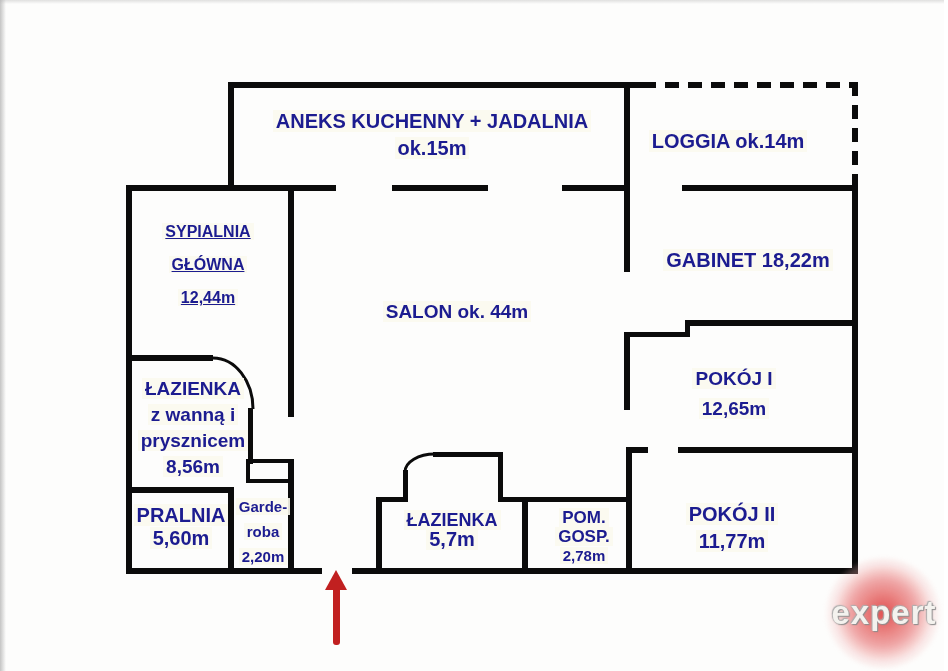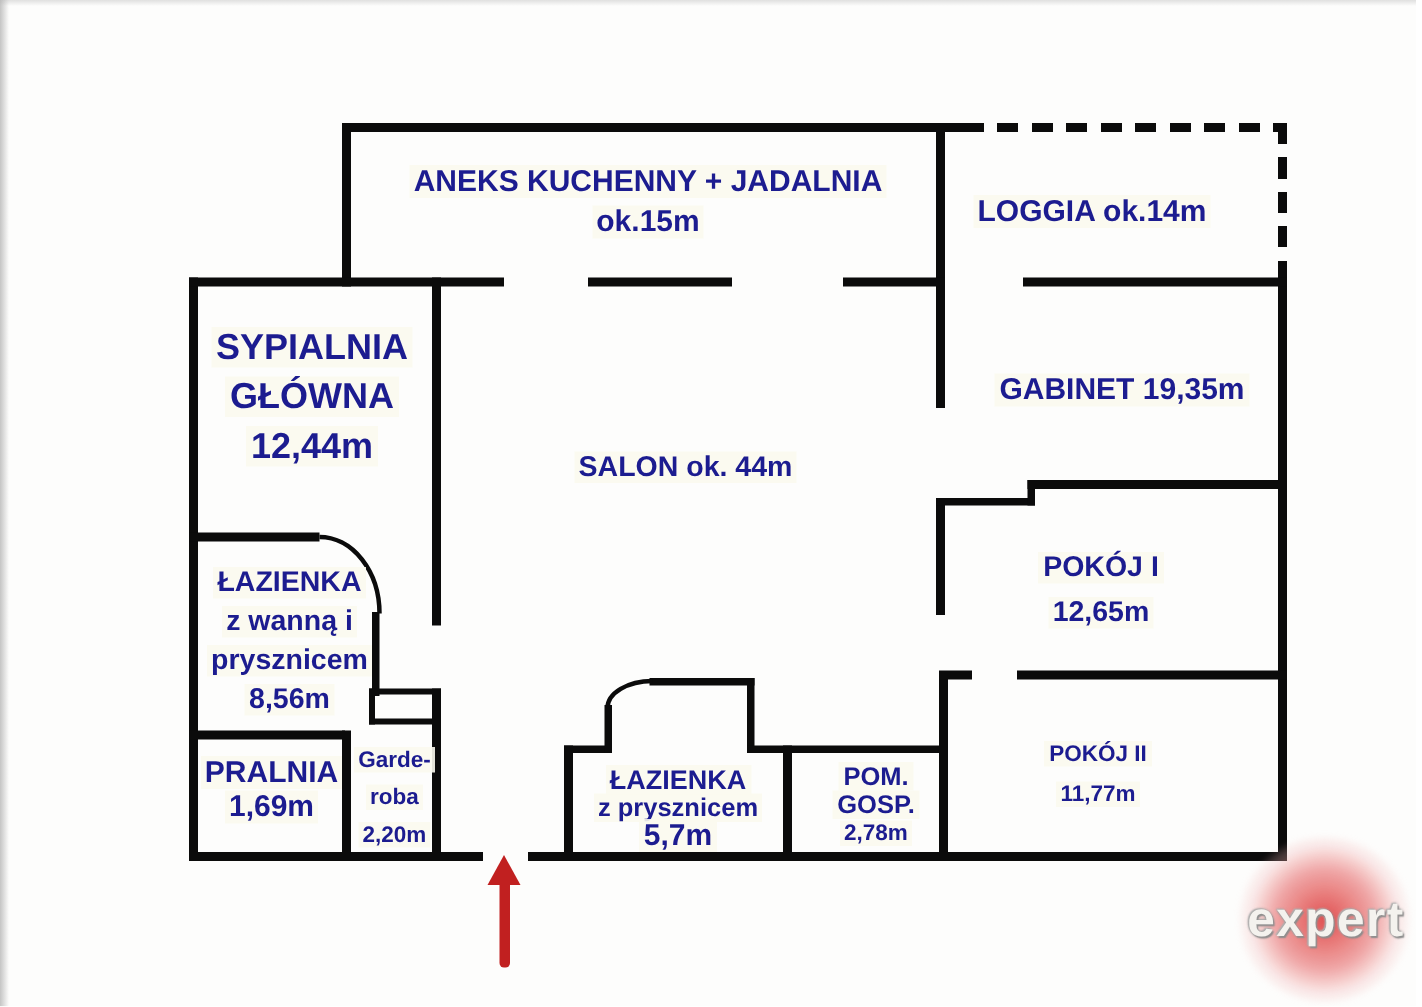--- a/index.html
+++ b/index.html
@@ -8,25 +8,25 @@
     overflow:hidden;font-family:"Liberation Sans",sans-serif;
   }
   .w{position:absolute;background:#0b0b0b;}
   .w-dash-h{position:absolute;background:repeating-linear-gradient(to right,#0b0b0b 0 14px,transparent 14px 23px);}
   .w-dash-v{position:absolute;background:repeating-linear-gradient(to bottom,#0b0b0b 0 14px,transparent 14px 23px);}
   .lbl{position:absolute;color:#1c1c90;font-weight:bold;text-align:center;}
   .lbl .ln{display:block;}
   .lbl .hl{background:rgba(251,250,238,0.9);padding:0 3px;}
   .lbl-kitchen{font-size:20px;line-height:27px;}
   .lbl-loggia{font-size:20px;line-height:24px;}
-  .lbl-sypialnia{font-size:24px;line-height:33px;}
+  .lbl-sypialnia{font-size:16px;line-height:33px;text-decoration:underline;}
   .lbl-salon{font-size:19px;line-height:24px;}
   .lbl-gabinet{font-size:20px;line-height:24px;}
   .lbl-pokoj1{font-size:19px;line-height:30px;text-align:center;}
-  .lbl-pokoj2{font-size:15px;line-height:27px;}
+  .lbl-pokoj2{font-size:20px;line-height:27px;margin-top:12px;}
   .lbl-bathmain{font-size:19px;line-height:26px;}
   .lbl-pralnia{font-size:20px;line-height:23px;}
   .lbl-wardrobe{font-size:15px;line-height:25px;}
   .lbl-bath2 .l1{font-size:18px;line-height:19px;}
   .lbl-bath2 .l2{font-size:17px;line-height:18px;}
   .lbl-bath2 .l3{font-size:20px;line-height:18px;}
   .lbl-utility .l1,.lbl-utility .l2{font-size:17px;line-height:19px;}
   .lbl-utility .l3{font-size:15px;line-height:19px;}
   
   .arrow{position:absolute;left:322px;top:570px;width:30px;height:80px;}
@@ -118,21 +118,21 @@
     <span class="ln"><span class="hl">SYPIALNIA</span></span>
     <span class="ln"><span class="hl">GŁÓWNA</span></span>
     <span class="ln"><span class="hl">12,44m</span></span>
   </div>
 
   <div class="lbl lbl-salon" style="left:357px;top:300px;width:200px;">
     <span class="ln"><span class="hl">SALON ok. 44m</span></span>
   </div>
 
   <div class="lbl lbl-gabinet" style="left:638px;top:248px;width:220px;">
-    <span class="ln"><span class="hl">GABINET 19,35m</span></span>
+    <span class="ln"><span class="hl">GABINET 18,22m</span></span>
   </div>
 
   <div class="lbl lbl-pokoj1" style="left:654px;top:364px;width:160px;">
     <span class="ln"><span class="hl">POKÓJ I</span></span>
     <span class="ln"><span class="hl">12,65m</span></span>
   </div>
 
   <div class="lbl lbl-pokoj2" style="left:652px;top:489px;width:160px;">
     <span class="ln"><span class="hl">POKÓJ II</span></span>
     <span class="ln"><span class="hl">11,77m</span></span>
@@ -140,32 +140,31 @@
 
   <div class="lbl lbl-bathmain" style="left:132px;top:376px;width:122px;">
     <span class="ln"><span class="hl">ŁAZIENKA</span></span>
     <span class="ln"><span class="hl">z wanną i</span></span>
     <span class="ln"><span class="hl">prysznicem</span></span>
     <span class="ln"><span class="hl">8,56m</span></span>
   </div>
 
   <div class="lbl lbl-pralnia" style="left:131px;top:504px;width:100px;">
     <span class="ln"><span class="hl">PRALNIA</span></span>
-    <span class="ln"><span class="hl">1,69m</span></span>
+    <span class="ln"><span class="hl">5,60m</span></span>
   </div>
 
   <div class="lbl lbl-wardrobe" style="left:232px;top:494px;width:62px;">
     <span class="ln"><span class="hl">Garde-</span></span>
     <span class="ln"><span class="hl">roba</span></span>
     <span class="ln"><span class="hl">2,20m</span></span>
   </div>
 
   <div class="lbl lbl-bath2" style="left:377px;top:511px;width:150px;">
     <span class="ln l1"><span class="hl">ŁAZIENKA</span></span>
-    <span class="ln l2"><span class="hl">z prysznicem</span></span>
     <span class="ln l3"><span class="hl">5,7m</span></span>
   </div>
 
   <div class="lbl lbl-utility" style="left:534px;top:508px;width:100px;">
     <span class="ln l1"><span class="hl">POM.</span></span>
     <span class="ln l2"><span class="hl">GOSP.</span></span>
     <span class="ln l3"><span class="hl">2,78m</span></span>
   </div>
 
   <div class="arrow">

